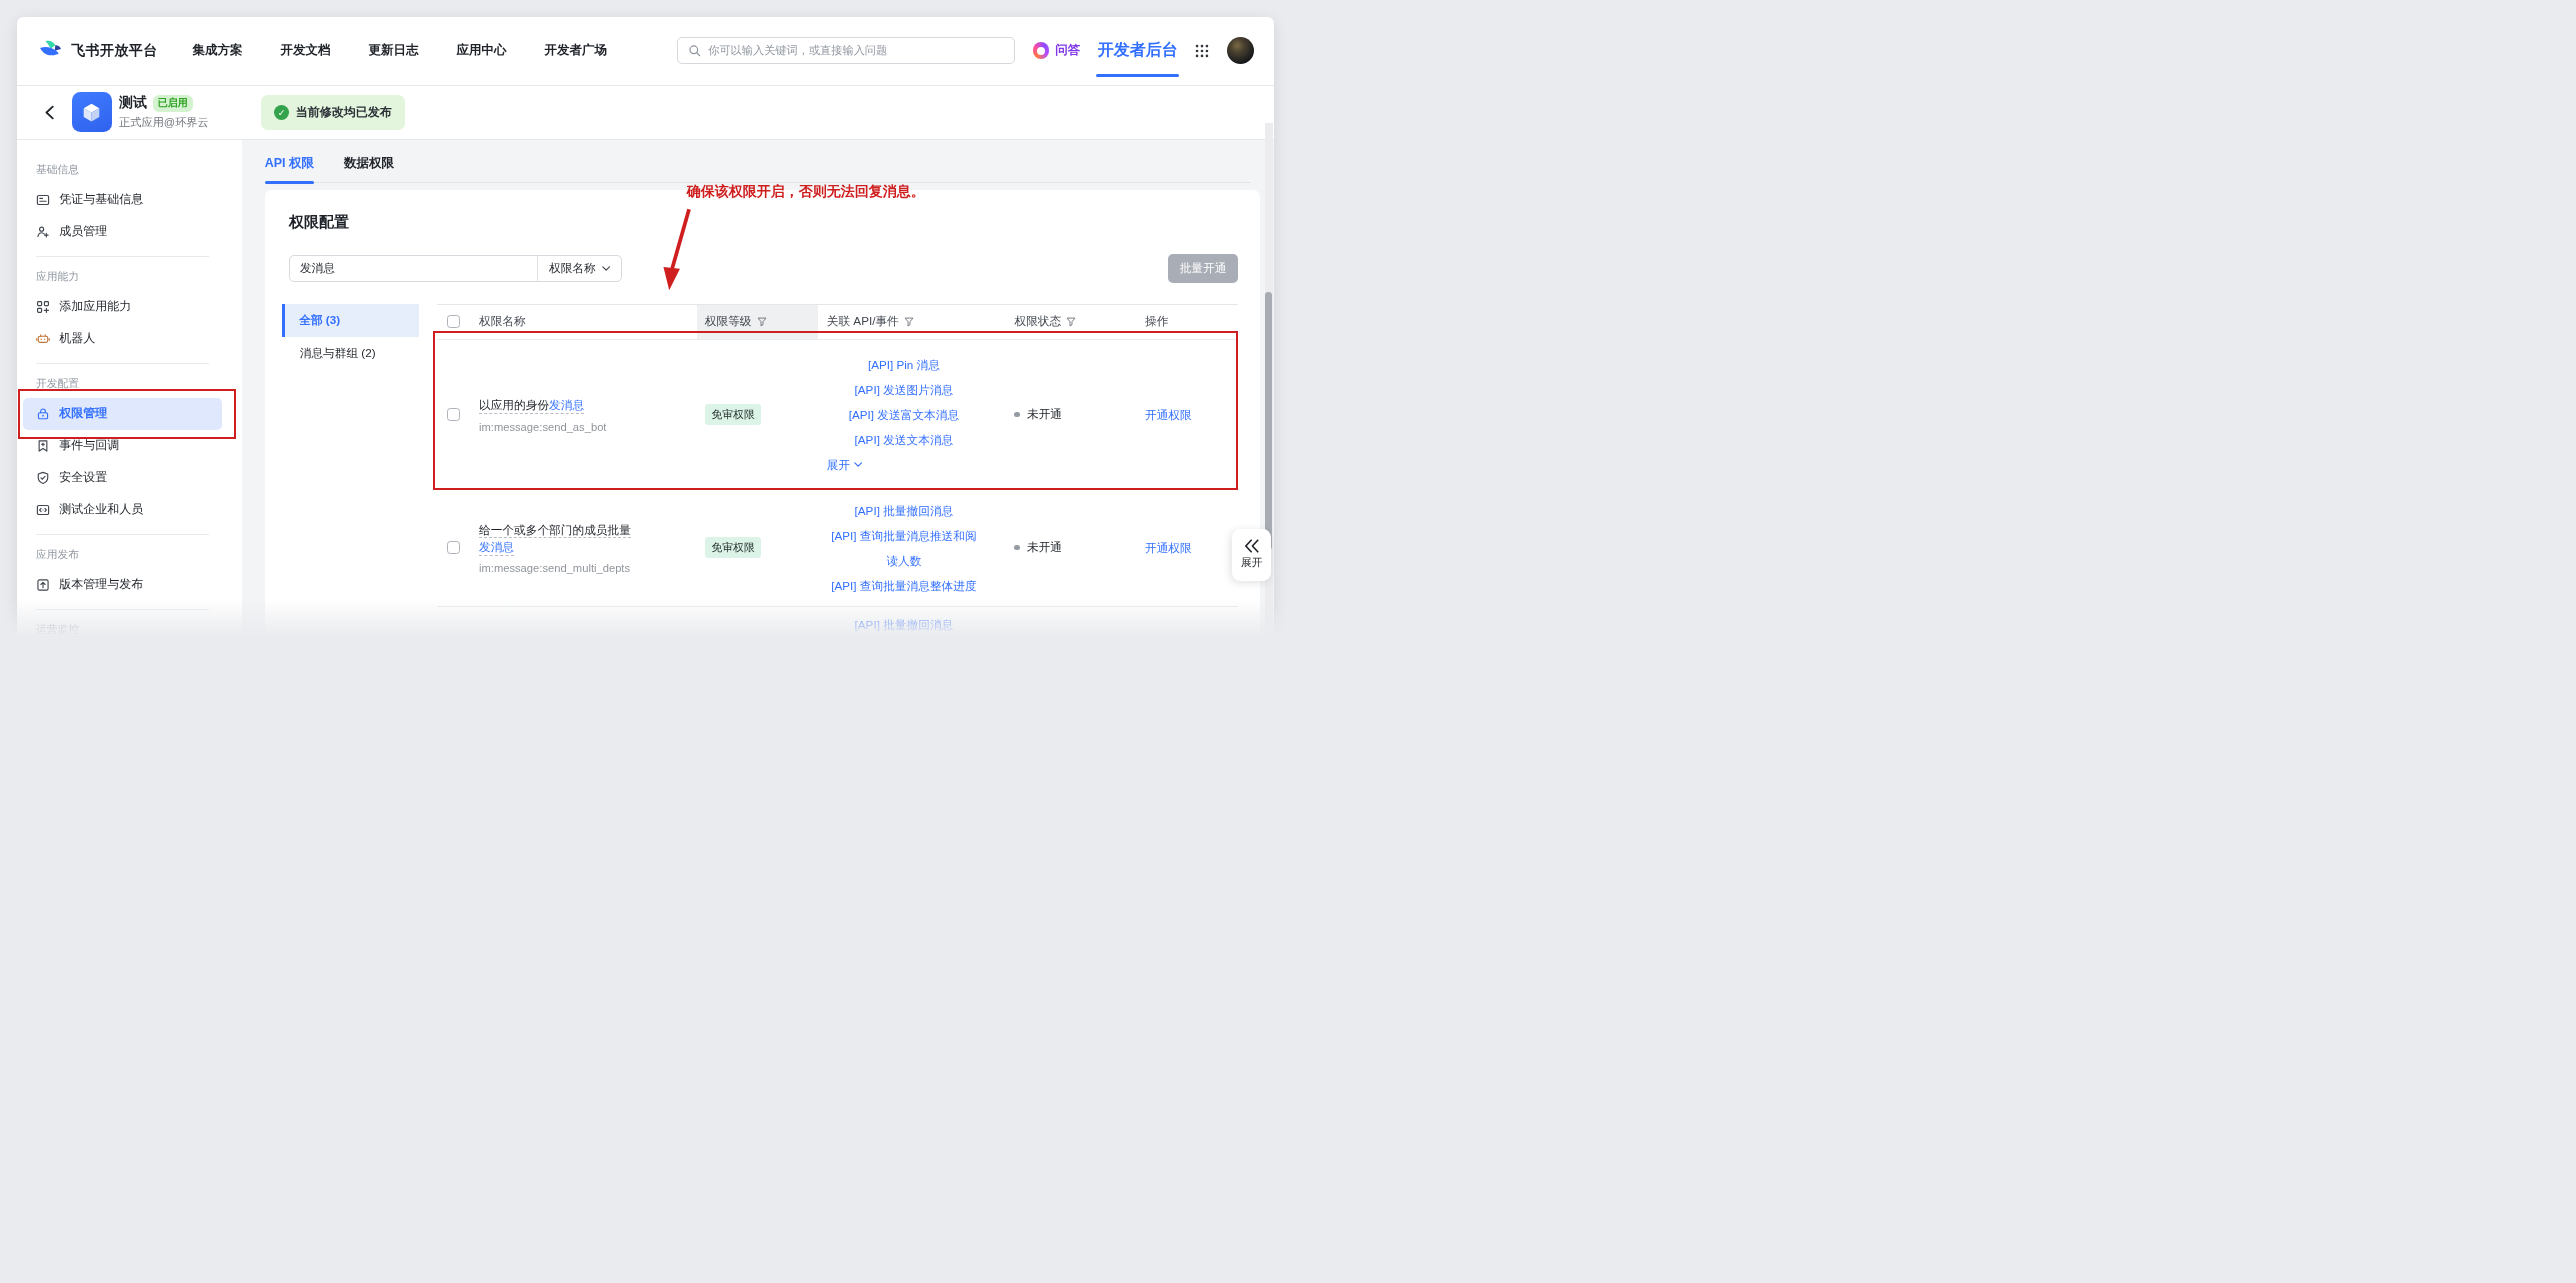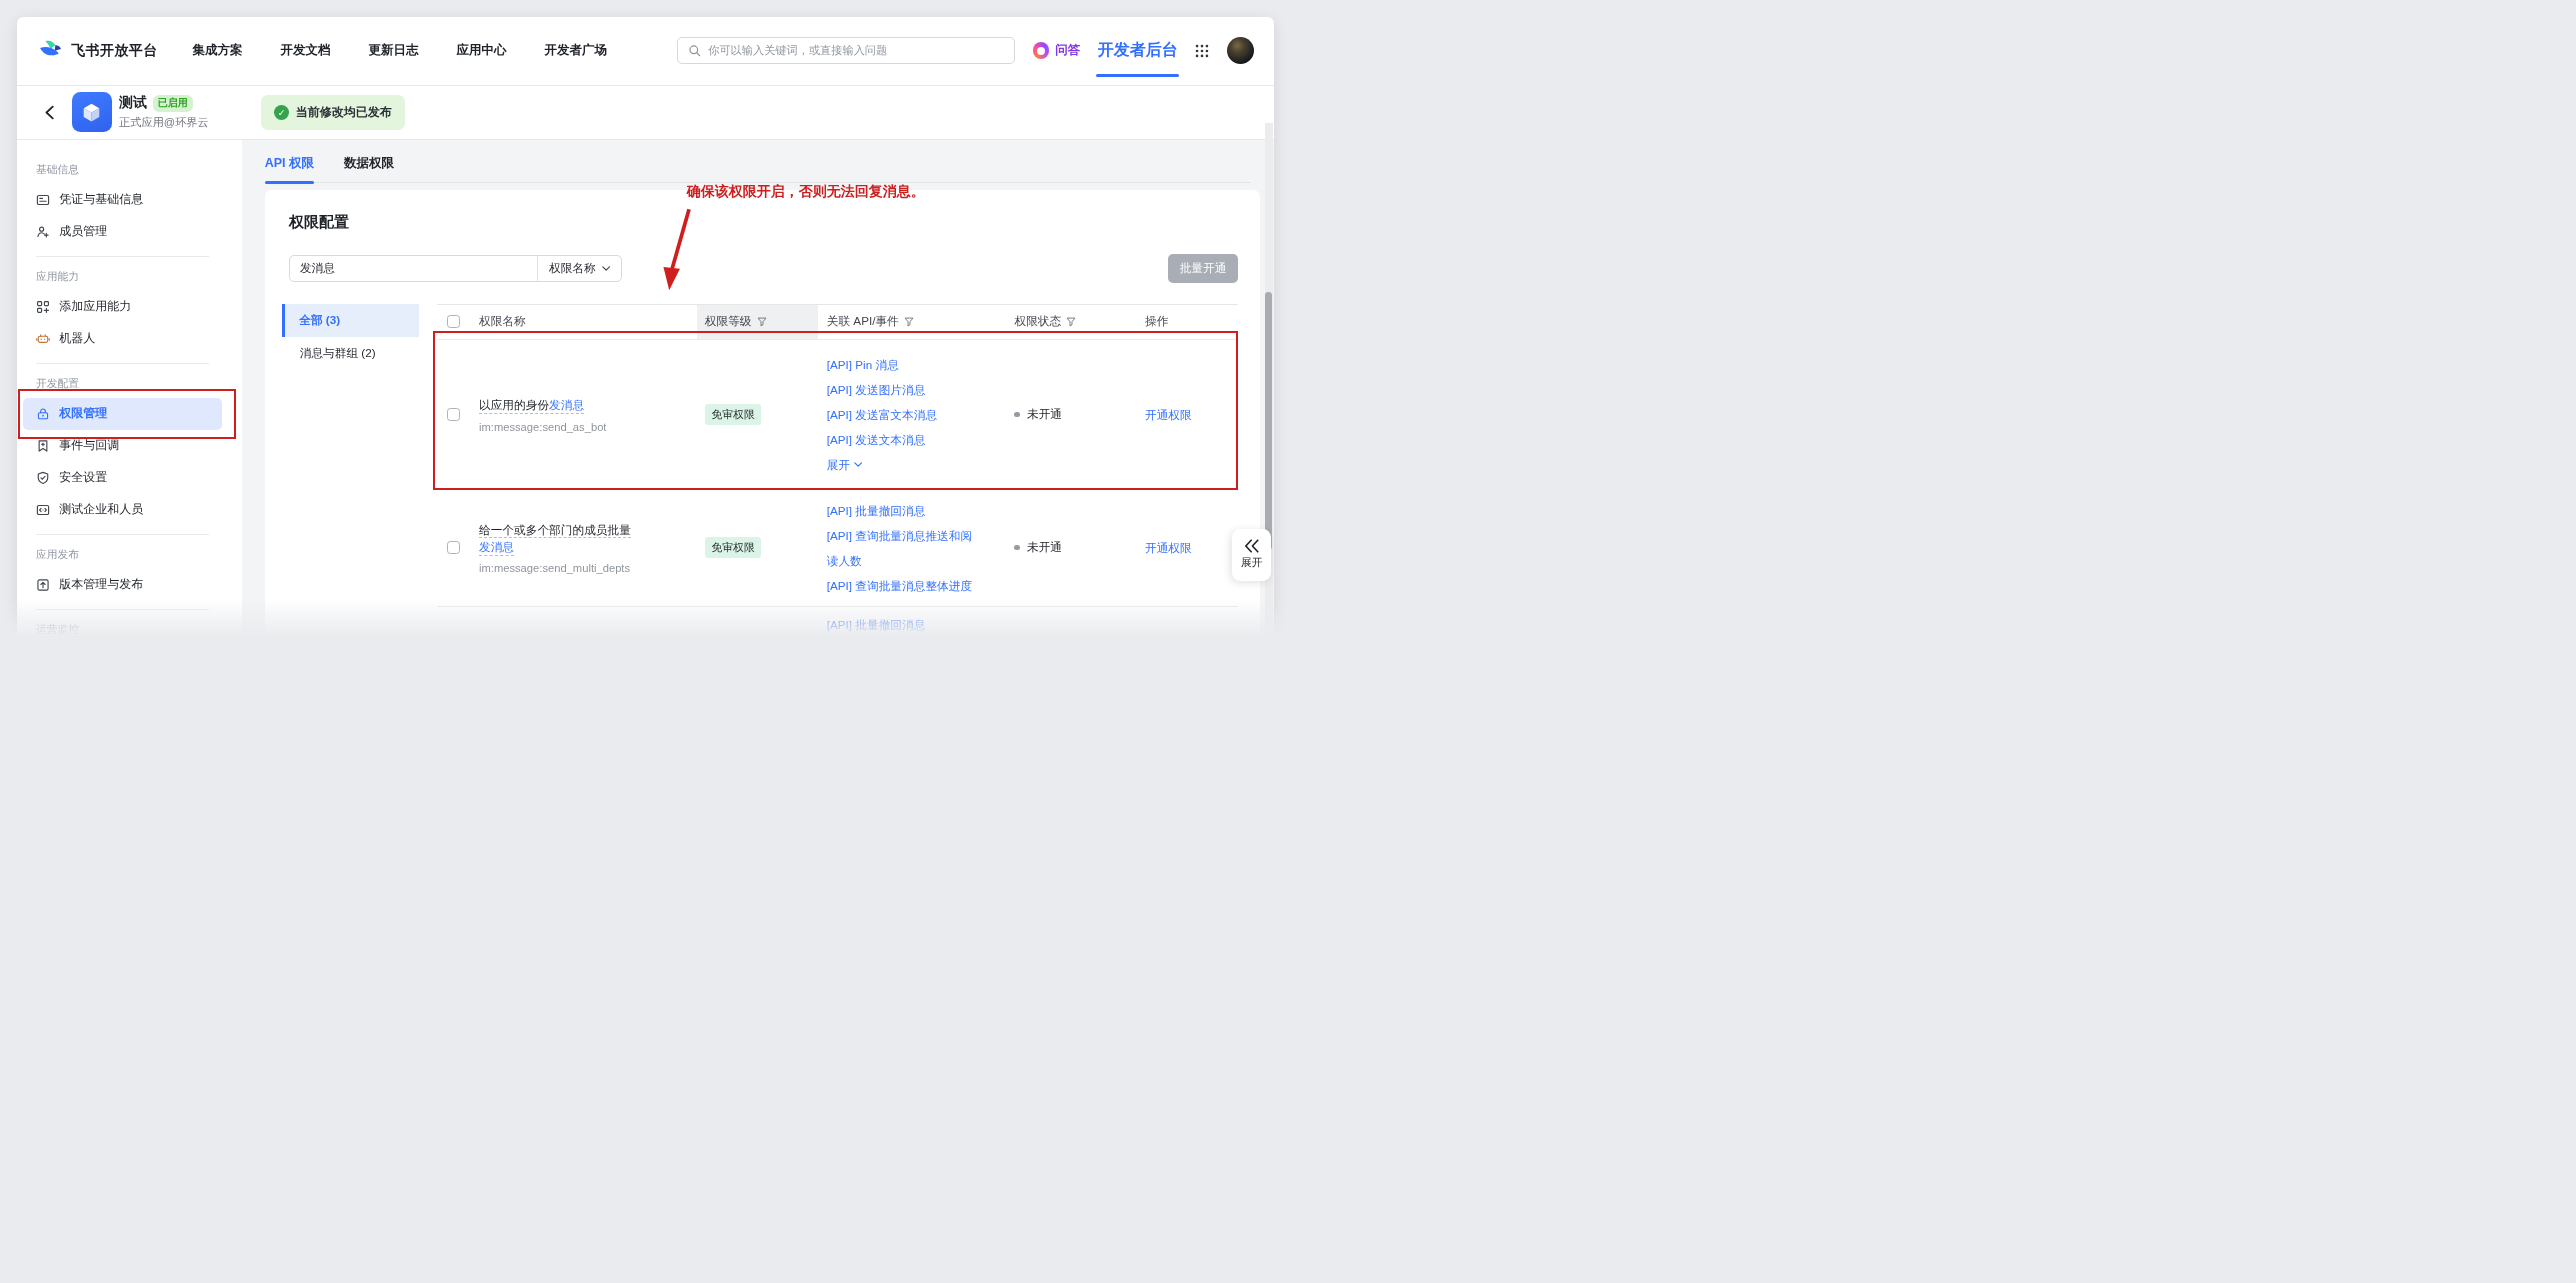--- a/index.html
+++ b/index.html
@@ -107,21 +107,21 @@
   .trow { display:flex; align-items:center; position:relative; }
   .trow.r1 { height:150px; }
   .trow.r2 { height:117px; border-bottom:0.8px solid #e9eaec; }
   .trow.r3 { height:125px; align-items:flex-start; }
   .perm-name { font-size:11.7px; line-height:17.5px; }
   .perm-name .dash { border-bottom:0.8px dashed #b9bdc3; padding-bottom:1.7px; }
   .hl { color:#3370ff; }
   .perm-code { font-size:11.2px; color:#90959c; margin-top:6.7px; }
   .level-badge { display:inline-block; background:#dcf3e8; color:#25312c; font-size:10.8px;
     padding:3.3px 6.7px; border-radius:3.3px; }
-  .api-list { padding-left:8.3px; }
+  .api-list { padding-left:8.3px;text-align:center; }
   .api-link { display:block; color:#3370ff; font-size:11.7px; line-height:25px; cursor:pointer; white-space:normal; }
   .expand-link { color:#3370ff; font-size:11.7px; line-height:25px; display:flex; align-items:center; gap:4.2px; cursor:pointer; }
   .status-cell { display:flex; align-items:center; gap:6.7px; font-size:11.7px; }
   .status-dot { width:5.8px; height:5.8px; border-radius:50%; background:#959ba3; }
   .action-link { color:#3370ff; font-size:11.7px; cursor:pointer; }
   .red-box-row { position:absolute; left:-3.3px; right:-0.8px; top:-8.3px; bottom:-0.8px;
     border:2.5px solid #cf1e1e; pointer-events:none; z-index:30; }
   
   .annotation-layer { position:absolute; inset:0; pointer-events:none; z-index:45; }
   .annotation-text { position:absolute; left:670px; top:166px; font-size:14px; font-weight:700; color:#cf1e1e; }

